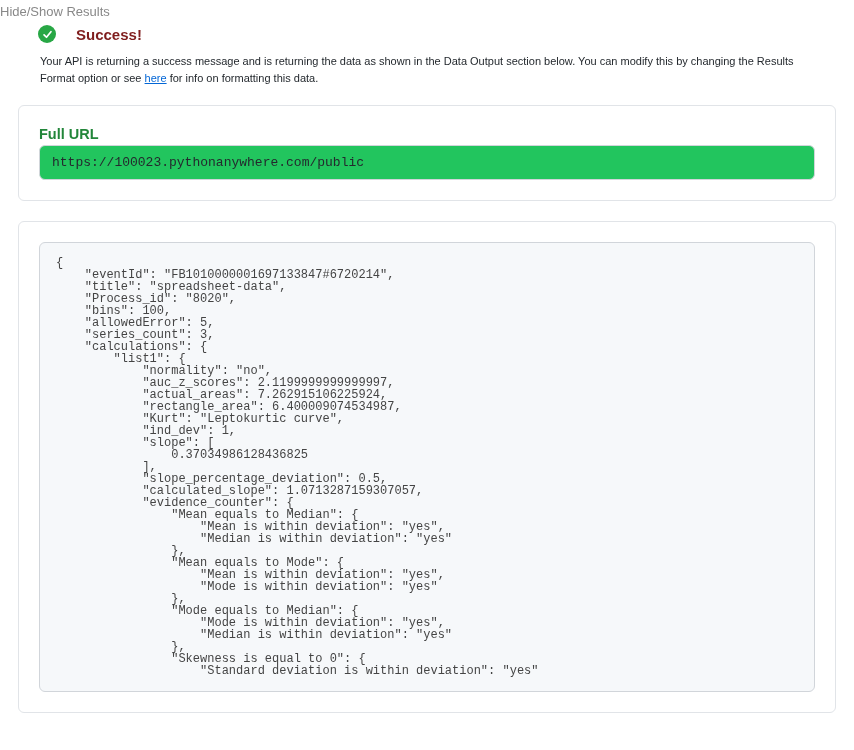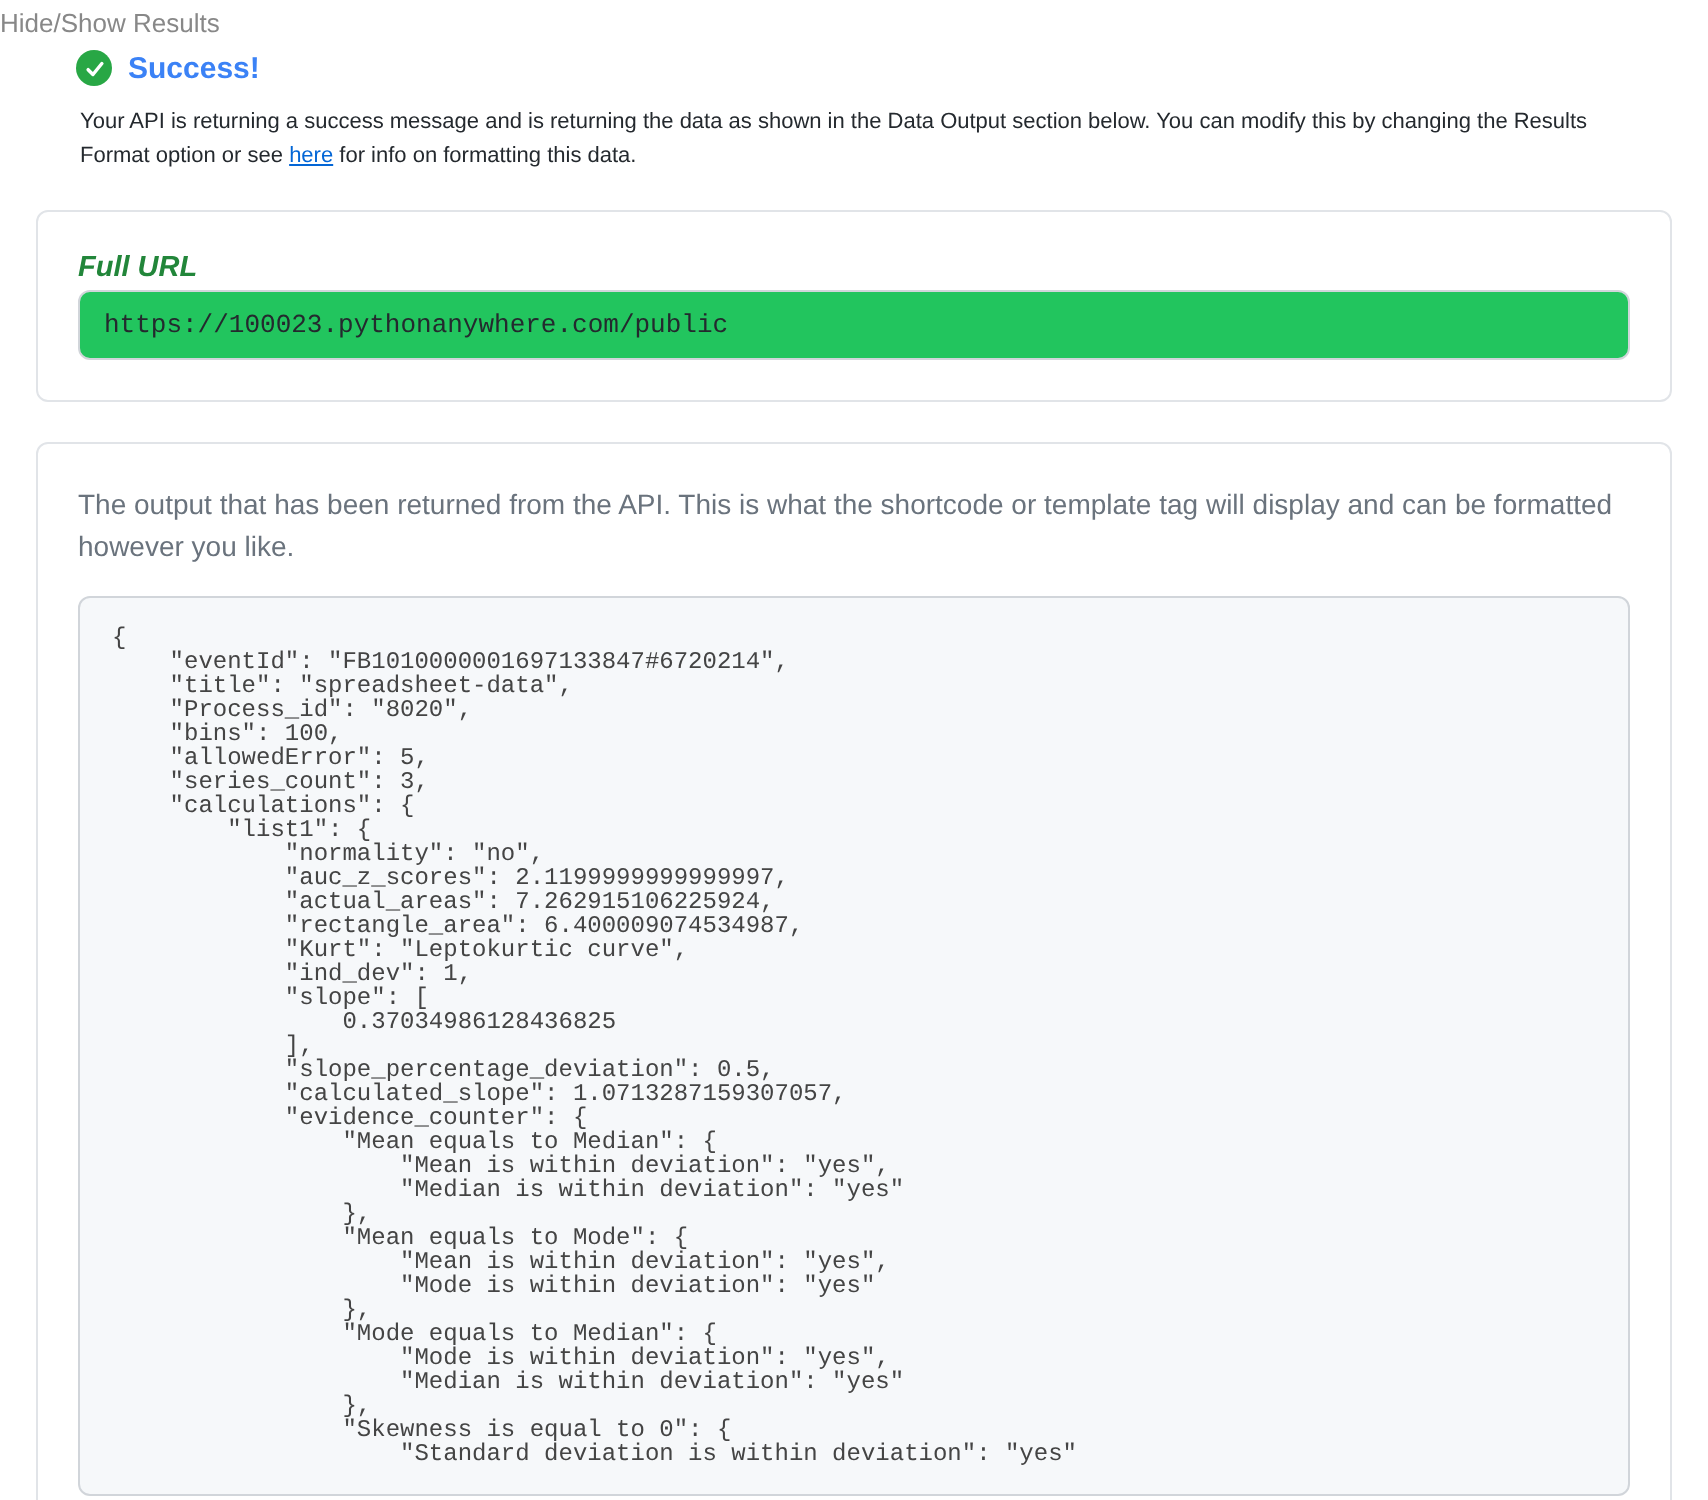--- a/index.html
+++ b/index.html
@@ -4,25 +4,25 @@
   <style>
     * { box-sizing: border-box; margin: 0; padding: 0; }
     body { font-family: -apple-system, BlinkMacSystemFont, "Segoe UI", Helvetica, Arial, sans-serif; background: #fff; color: #24292e; width: 854px; }
     .container { padding: 0 18px; }
     .top-link { padding: 4px 22px 0 0; font-size: 13px; color: #888; }
     .card { border: 1px solid #e1e4e8; border-radius: 6px; background: #fff; margin: 0 0 20px 0; }
     .card-inner { padding: 20px; }
     .success-row { display: flex; align-items: center; gap: 8px; margin: 6px 0 10px 20px; }
     .success-icon { width: 18px; height: 18px; background: #28a745; border-radius: 50%; display: flex; align-items: center; justify-content: center; flex-shrink: 0; }
     .success-icon svg { width: 11px; height: 11px; }
-    .success-title { font-weight: 700; font-size: 15px; color: #3b82f6; }
+    .success-title { font-weight: 700; font-size: 15px; color: #7f1d1d; margin-left: 12px; }
     .success-msg { font-size: 11px; color: #24292e; line-height: 1.55; margin: 0 20px 18px 22px; }
     .success-msg a { color: #0366d6; text-decoration: underline; }
     .section-title { font-weight: 700; font-size: 14.5px; margin-bottom: 3px; }
-    .section-title.green { color: #22863a; font-style: italic; }
+    .section-title.green { color: #22863a; }
     .section-desc { font-size: 14px; color: #6a737d; margin-bottom: 14px; line-height: 1.5; }
     .url-box { border: 1px solid #d1d5da; border-radius: 6px; background: #22c55e; padding: 9px 12px; font-family: SFMono-Regular, Consolas, "Liberation Mono", Menlo, monospace; font-size: 13px; color: #24292e; }
     .output-box { border: 1px solid #d1d5da; border-radius: 6px; background: #f6f8fa; padding: 14px 16px; font-family: SFMono-Regular, Consolas, "Liberation Mono", Menlo, monospace; font-size: 12px; color: #444; white-space: pre; overflow: hidden; line-height: 1.0; }
   </style>
 </head>
 <body>
 
 <div class="top-link">Hide/Show Results</div>
 
 <div class="container">
@@ -42,21 +42,20 @@
 
   <div class="card">
     <div class="card-inner">
       <div class="section-title green">Full URL</div>
       <div class="url-box">https://100023.pythonanywhere.com/public</div>
     </div>
   </div>
 
   <div class="card">
     <div class="card-inner">
-      <div class="section-desc">The output that has been returned from the API. This is what the shortcode or template tag will display and can be formatted however you like.</div>
       <div class="output-box">{
     "eventId": "FB1010000001697133847#6720214",
     "title": "spreadsheet-data",
     "Process_id": "8020",
     "bins": 100,
     "allowedError": 5,
     "series_count": 3,
     "calculations": {
         "list1": {
             "normality": "no",

